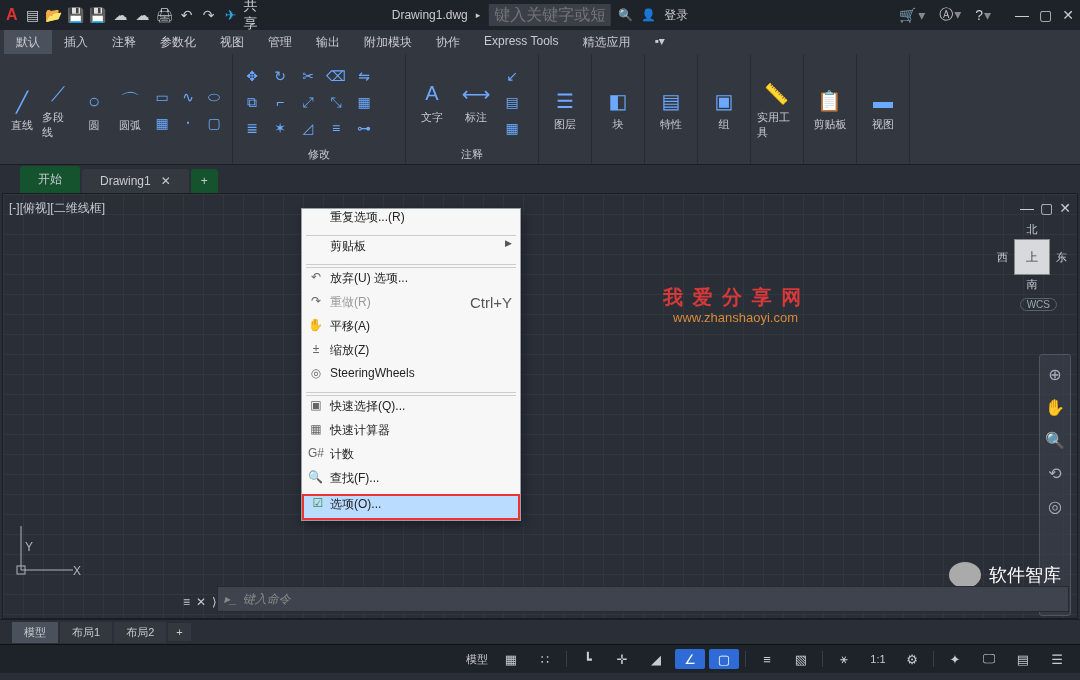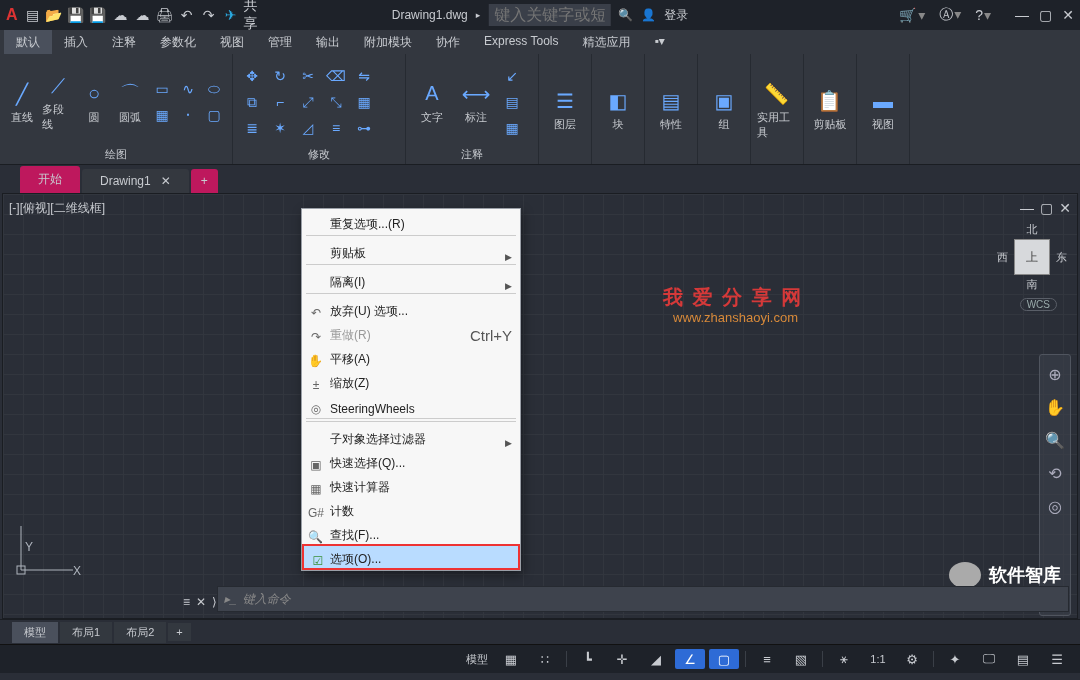--- a/index.html
+++ b/index.html
@@ -17,39 +17,39 @@
 .menubar .tab.active{background:#4a505c}
 .ribbon{height:110px;background:#33373f;display:flex;border-bottom:1px solid #1a1d22}
 .panel{border-right:1px solid #262a31;display:flex;flex-direction:column;padding:4px 6px 2px}
 .panel-body{flex:1;display:flex;align-items:center;gap:4px}
 .panel-title{text-align:center;font-size:11px;color:#c8cbd0;padding-top:1px}
 .big-btn{display:flex;flex-direction:column;align-items:center;justify-content:center;width:40px;height:76px;gap:2px;font-size:11px}
 .big-btn .ico{width:28px;height:28px;display:flex;align-items:center;justify-content:center;font-size:20px;color:#6aa9ff}
 .small-grid{display:grid;grid-template-columns:repeat(3,24px);grid-auto-rows:24px;gap:2px}
 .small-grid span{display:flex;align-items:center;justify-content:center;font-size:14px;color:#6aa9ff}
 .doctabs{height:28px;background:#2a2e37;display:flex;align-items:flex-end;padding-left:20px;gap:2px}
-.doctab{padding:5px 18px;background:#be185d;border-radius:3px 3px 0 0;font-size:12px;display:flex;align-items:center;gap:10px}
+.doctab{padding:5px 18px;background:#14532d;border-radius:3px 3px 0 0;font-size:12px;display:flex;align-items:center;gap:10px}
 .doctab.active{background:#34383f}
 .canvas{position:relative;height:424px;background:#2a2e37;background-image:linear-gradient(#32363e 1px,transparent 1px),linear-gradient(90deg,#32363e 1px,transparent 1px);background-size:20px 20px;border:1px solid #1a1d22;margin:0 2px}
 .viewlabel{position:absolute;top:6px;left:6px;font-size:12px;color:#c8cbd0}
 .viewctrls{position:absolute;top:6px;right:6px;display:flex;gap:6px;font-size:14px}
 .viewcube{position:absolute;top:28px;right:10px;width:70px;height:70px;display:flex;align-items:center;justify-content:center}
 .vc-center{width:34px;height:34px;background:#d7d9dc;color:#444;display:flex;align-items:center;justify-content:center;font-size:12px;border:1px solid #888}
 .vc-n{position:absolute;top:0;left:50%;transform:translateX(-50%);font-size:11px}
 .vc-s{position:absolute;bottom:0;left:50%;transform:translateX(-50%);font-size:11px}
 .vc-e{position:absolute;right:0;top:50%;transform:translateY(-50%);font-size:11px}
 .vc-w{position:absolute;left:0;top:50%;transform:translateY(-50%);font-size:11px}
 .wcs{position:absolute;top:104px;right:20px;font-size:10px;border:1px solid #5a5f68;border-radius:8px;padding:0 6px;color:#9aa}
 .navbar{position:absolute;right:6px;top:160px;width:30px;height:250px;background:rgba(60,65,75,.6);border:1px solid #50555f;border-radius:3px;display:flex;flex-direction:column;align-items:center;gap:14px;padding-top:10px;font-size:16px;color:#aab}
 .watermark1{position:absolute;top:90px;left:660px;color:#d53939;font-weight:bold;font-size:20px;letter-spacing:2px}
 .watermark2{position:absolute;top:116px;left:670px;color:#d88a3a;font-size:13px}
-.wechat{position:absolute;bottom:30px;right:16px;display:flex;align-items:center;gap:8px;color:#fff;font-size:18px;font-weight:bold}
+.wechat{position:absolute;bottom:30px;right:16px;display:flex;align-items:center;gap:8px;color:#fff;font-size:18px;font-weight:normal}
 .wechat .bubble{width:32px;height:26px;background:#aaa;border-radius:50%;position:relative}
 .context{position:absolute;top:14px;left:298px;width:218px;background:#f7f7f7;color:#222;border:1px solid #9a9fa7;box-shadow:2px 4px 10px rgba(0,0,0,.4);font-size:12px}
-.ctx-item{display:flex;align-items:flex-end;height:24px;padding:0 8px 0 28px;position:relative}
+.ctx-item{display:flex;align-items:flex-start;height:24px;padding:0 8px 0 28px;position:relative}
 .ctx-item.sub::after{content:"▶";position:absolute;right:8px;font-size:9px;color:#555}
 .ctx-item .ic{position:absolute;left:6px;width:16px;text-align:center;color:#666;font-size:12px}
 .ctx-item .kb{margin-left:auto;color:#555;font-size:15px}
 .ctx-item.disabled{color:#999}
 .ctx-sep{height:1px;background:#ccc;margin:2px 4px}
 .ctx-item.highlight{background:#b9dcff;border:2px solid #e33;height:22px;padding-left:26px}
 .ctx-item.highlight .ic{color:#3a8f3a}
 .ucs{position:absolute;bottom:40px;left:10px;color:#aeb4bd;font-size:12px}
 .ucs .y{position:absolute;bottom:24px;left:12px}
 .ucs .x{position:absolute;bottom:0;left:60px}
@@ -140,21 +140,20 @@
         </div>
       <div class="small-grid">
         <span>▭</span>
           <span>∿</span>
           <span>⬭</span>
         <span>▦</span>
           <span>･</span>
           <span>▢</span>
       </div>
     </div>
-    <div class="panel-title">绘图</div>
   </div>
   <div class="panel" style="width:160px">
     <div class="panel-body">
       <div class="small-grid" style="grid-template-columns:repeat(5,26px)">
         <span>✥</span>
           <span>↻</span>
           <span>✂</span>
           <span>⌫</span>
           <span>⇋</span>
         <span>⧉</span>
@@ -296,23 +295,20 @@
 
   <div class="context">
     <div class="ctx-item">
         <span>重复选项...(R)</span>
       </div>
     <div class="ctx-sep"></div>
     <div class="ctx-item sub">
         <span>剪贴板</span>
       </div>
     <div class="ctx-sep"></div>
-    <div class="ctx-item sub">
-        <span>隔离(I)</span>
-      </div>
     <div class="ctx-sep"></div>
     <div class="ctx-item">
         <span class="ic">↶</span>
         <span>放弃(U) 选项...</span>
       </div>
     <div class="ctx-item disabled">
         <span class="ic">↷</span>
         <span>重做(R)</span>
         <span class="kb">Ctrl+Y</span>
       </div>
@@ -323,23 +319,20 @@
     <div class="ctx-item">
         <span class="ic">±</span>
         <span>缩放(Z)</span>
       </div>
     <div class="ctx-item">
         <span class="ic">◎</span>
         <span>SteeringWheels</span>
       </div>
     <div class="ctx-sep"></div>
     <div class="ctx-sep"></div>
-    <div class="ctx-item sub">
-        <span>子对象选择过滤器</span>
-      </div>
     <div class="ctx-item">
         <span class="ic">▣</span>
         <span>快速选择(Q)...</span>
       </div>
     <div class="ctx-item">
         <span class="ic">▦</span>
         <span>快速计算器</span>
       </div>
     <div class="ctx-item">
         <span class="ic">G#</span>

